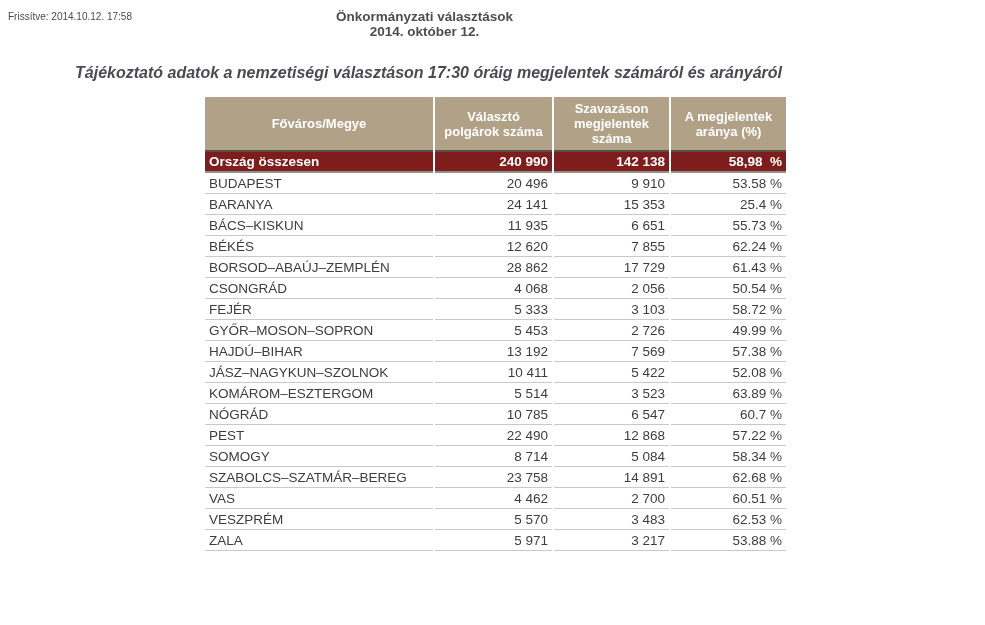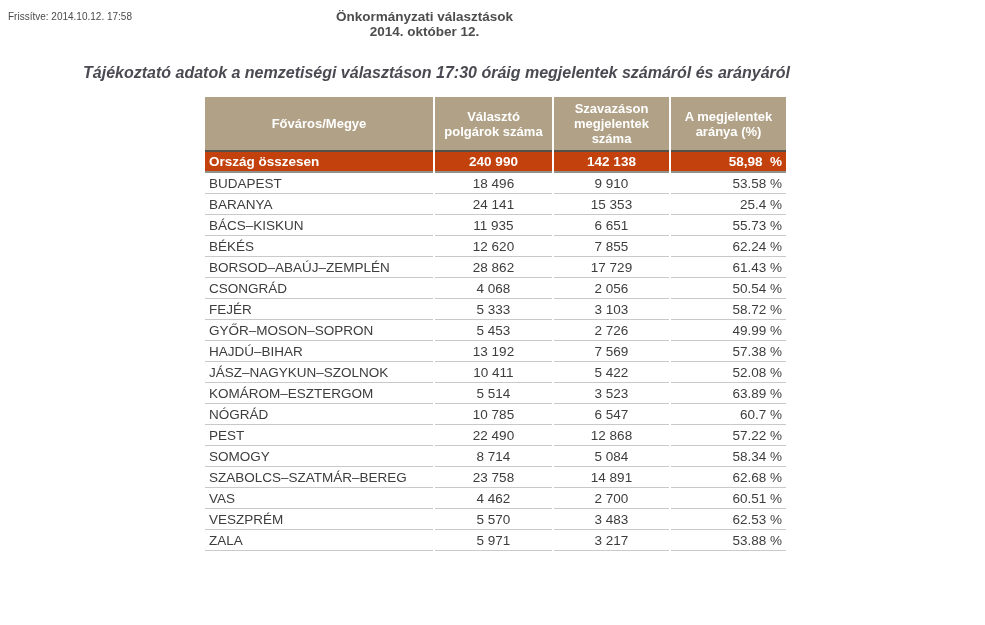--- a/index.html
+++ b/index.html
@@ -25,21 +25,21 @@
     width: 100%;
     text-align: center;
     font-size: 13.5px;
     font-weight: bold;
     color: #4d4d4d;
     line-height: 15px;
   }
   .subtitle {
     position: absolute;
     top: 64px;
-    left: 12px;
+    left: 4px;
     width: 100%;
     text-align: center;
     font-size: 16px;
     font-weight: bold;
     font-style: italic;
     color: #4a4a52;
   }
   table.data-table {
     position: absolute;
     top: 97px;
@@ -63,24 +63,24 @@
     font-size: 13.5px;
     line-height: 15px;
     color: #3d3d3d;
     padding: 3px 4px 2px 4px;
     border-bottom: 1px solid #c9c9c9;
     white-space: pre;
     overflow: hidden;
     box-sizing: border-box;
   }
   td.c-name { text-align: left; }
-  td.c-voters, td.c-turnout { text-align: center; padding-right: 6px; }
+  td.c-voters, td.c-turnout { text-align: right; padding-right: 6px; }
   td.c-pct { text-align: right; padding-right: 3px; }
   tr.total td {
-    background: #c2410c;
+    background: #7f1d1d;
     color: #ffffff;
     font-weight: bold;
     border-top: 2px solid #55514a;
     border-bottom: 2px solid #90908c;
     padding-top: 2px;
     padding-bottom: 2px;
   }
 </style>
 </head>
 <body>
@@ -114,21 +114,21 @@
     <tbody>
       <tr class="total">
         <td class="c-name">Ország összesen</td>
         <td class="c-voters">240 990</td>
         <td class="c-turnout">142 138</td>
         <td class="c-pct">58,98  %</td>
       </tr>
 
     <tr>
           <td class="c-name">BUDAPEST</td>
-          <td class="c-voters">18 496</td>
+          <td class="c-voters">20 496</td>
           <td class="c-turnout">9 910</td>
           <td class="c-pct">53.58 %</td>
         </tr>
         <tr>
           <td class="c-name">BARANYA</td>
           <td class="c-voters">24 141</td>
           <td class="c-turnout">15 353</td>
           <td class="c-pct">25.4 %</td>
         </tr>
         <tr>

